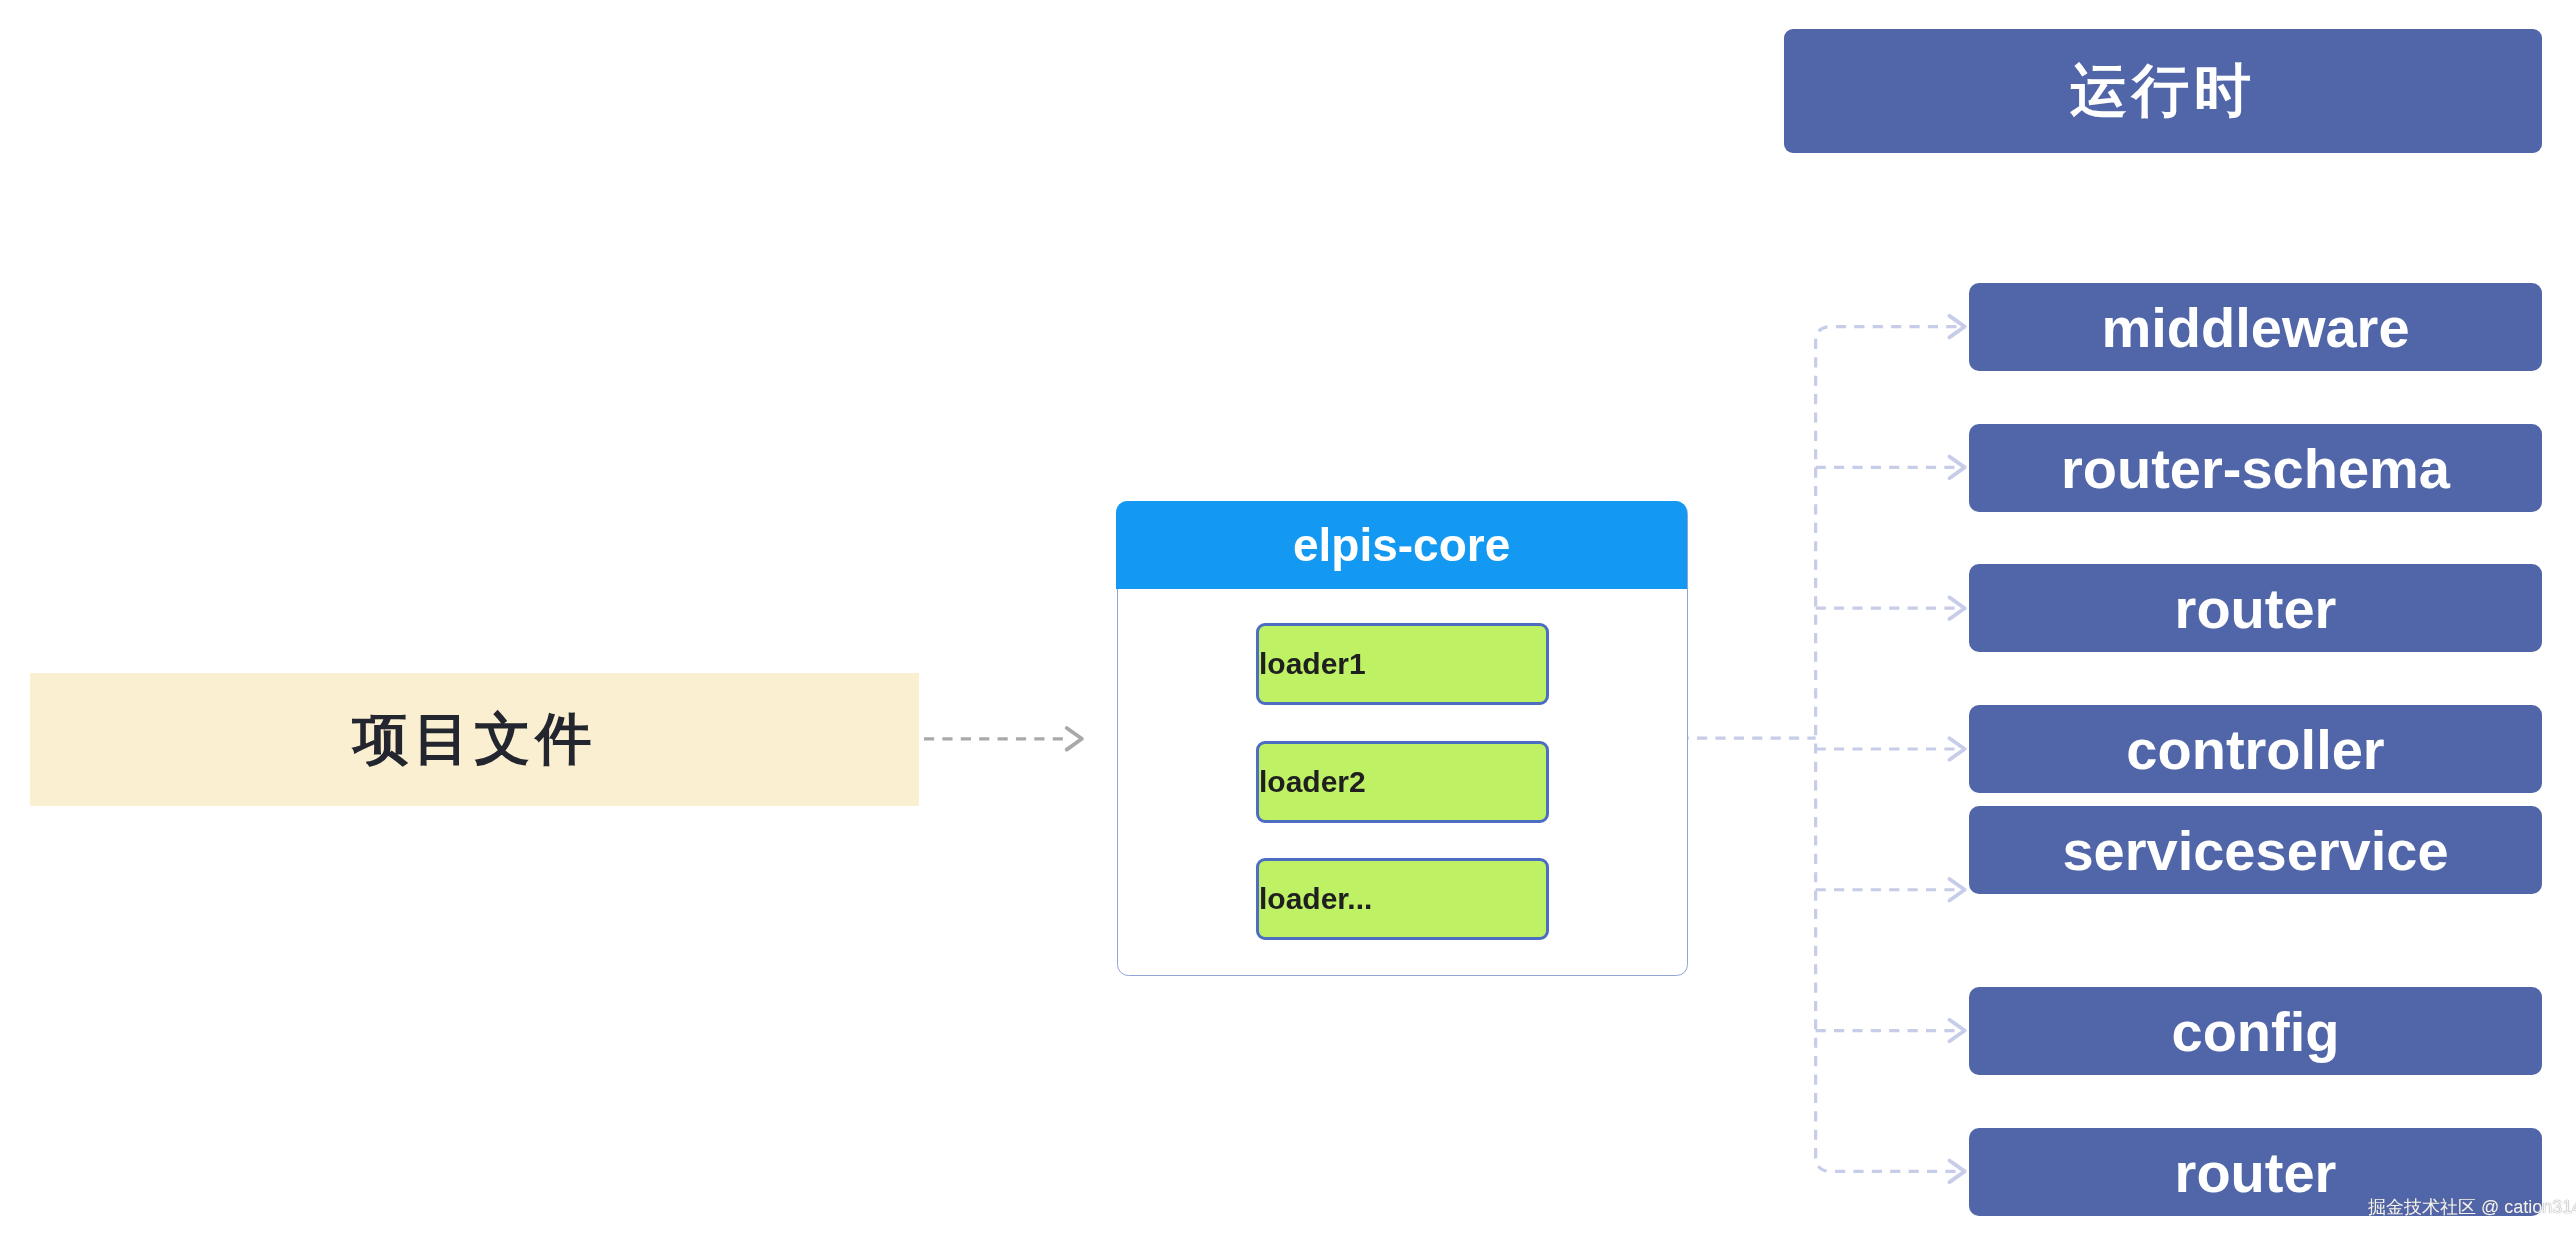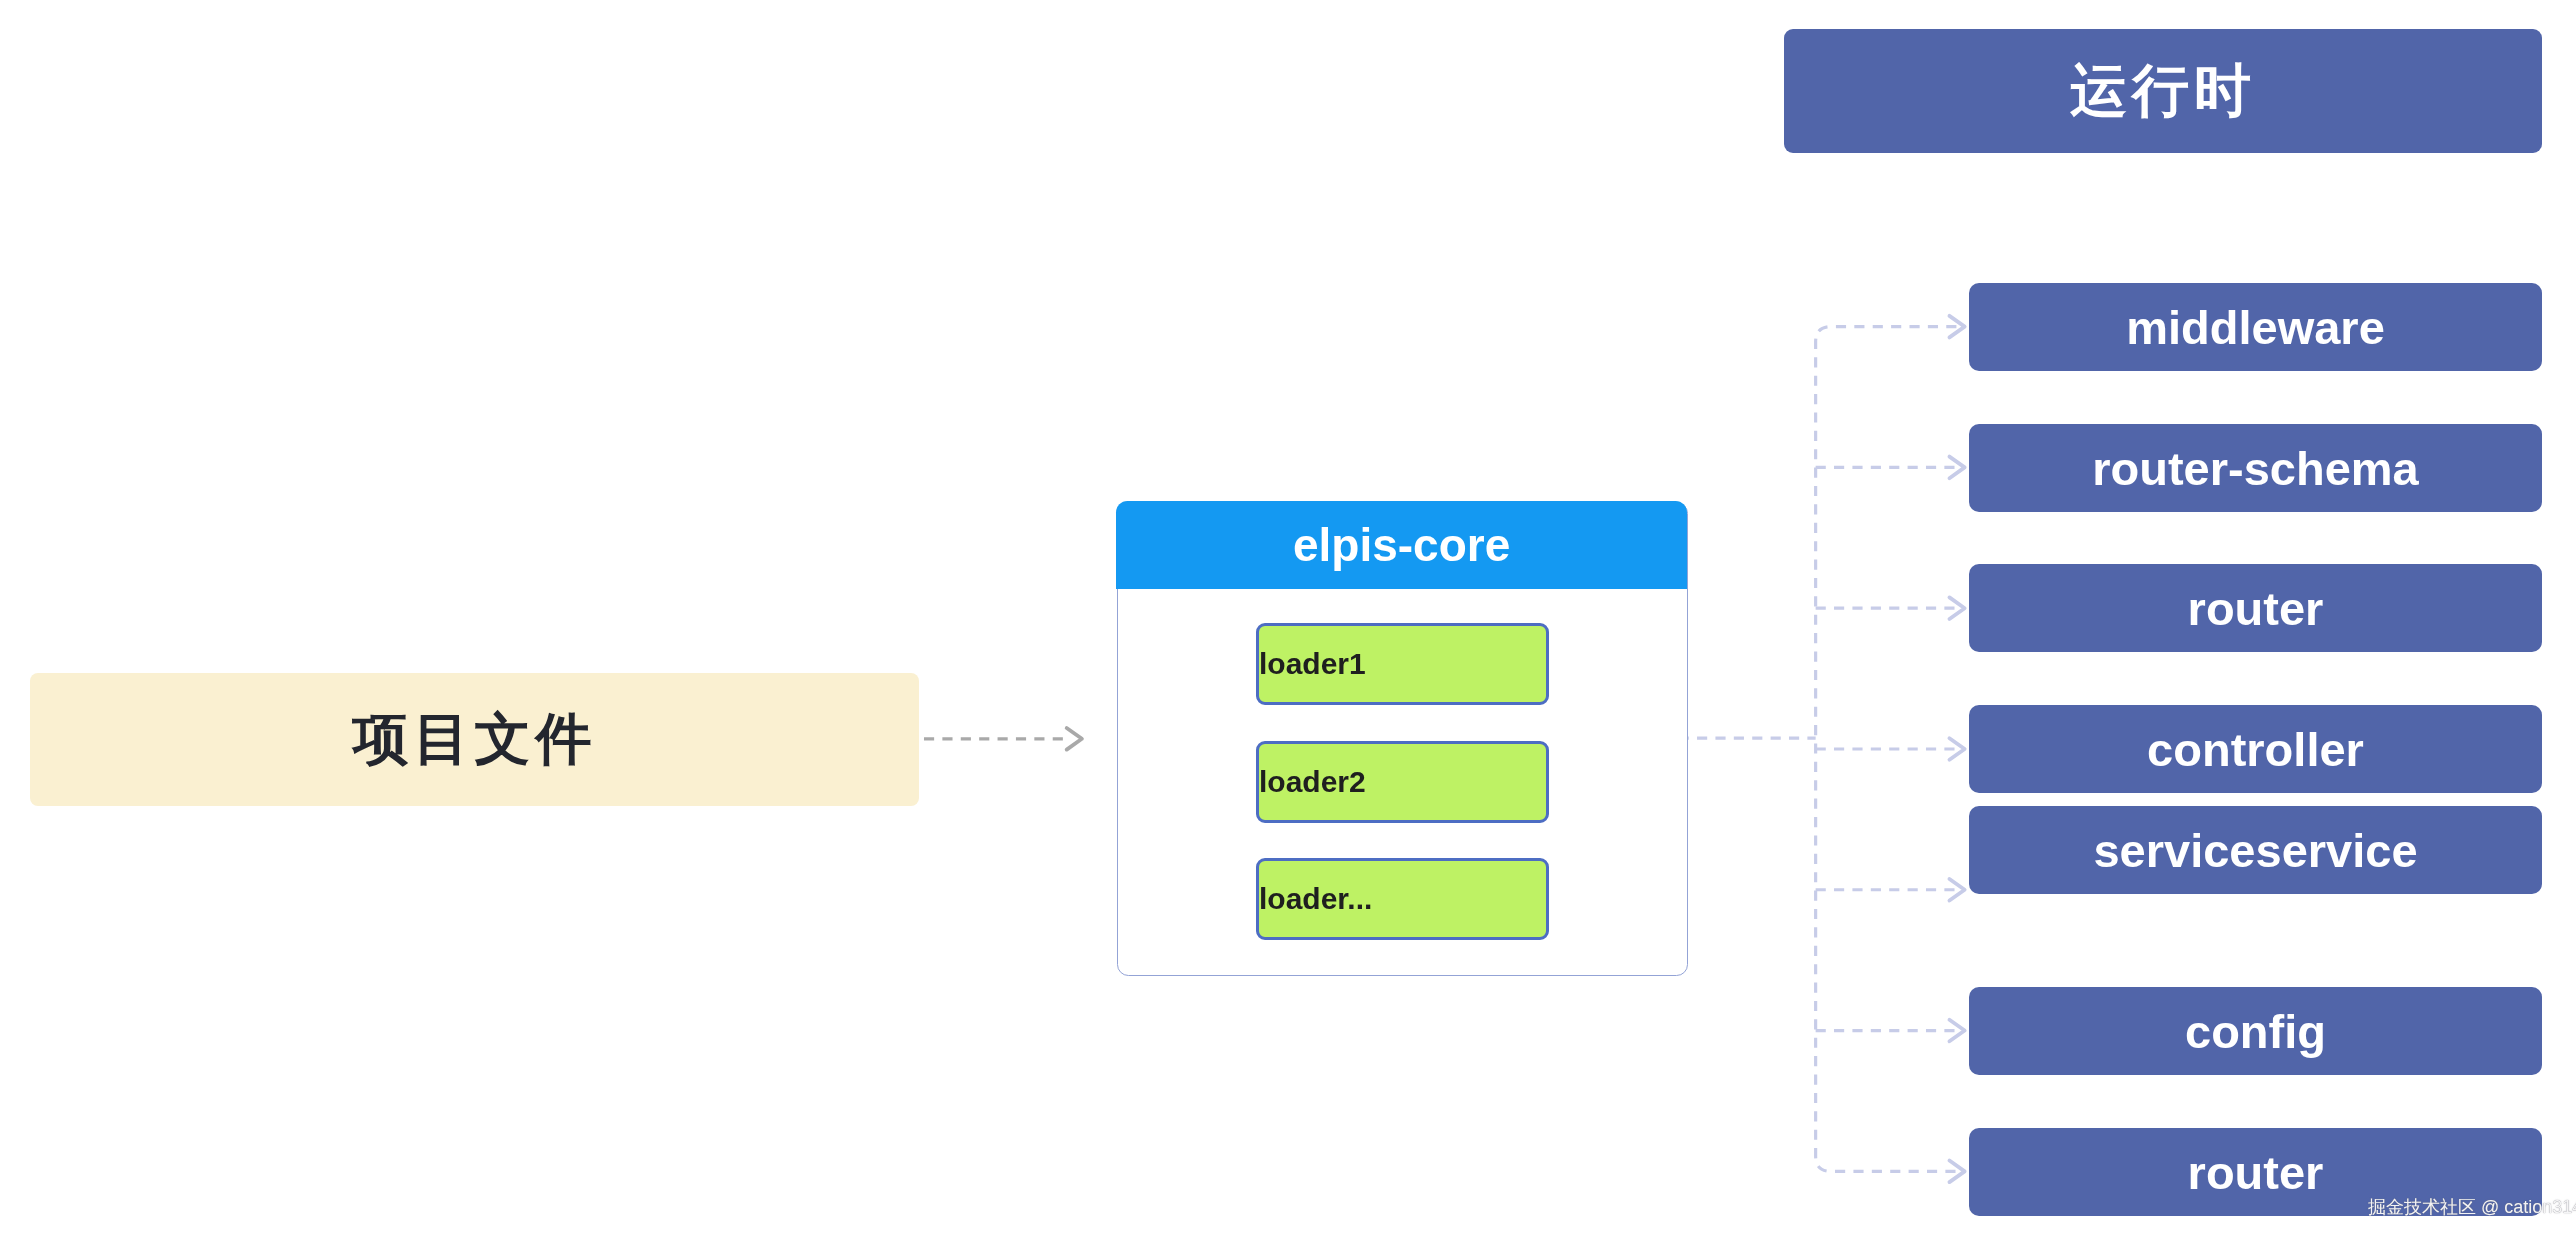--- a/index.html
+++ b/index.html
@@ -34,21 +34,21 @@
   .head.gray{stroke:var(--connector-gray);}
 
   .runtime-title{
     position:absolute;left:1784px;top:29px;width:758px;height:124px;
     background:var(--module-fill);border-radius:9px;
     display:flex;align-items:center;justify-content:center;
     color:var(--module-text);font-size:57px;letter-spacing:5px;
   }
   .project-box{
     position:absolute;left:30px;top:673px;width:889px;height:133px;
-    background:var(--project-fill);border-radius:8px;
+    background:var(--project-fill);border-radius:1px;
     display:flex;align-items:center;justify-content:center;
     color:var(--project-text);font-size:56px;letter-spacing:5px;
   }
   .core-box{
     position:absolute;left:1089px;top:502px;width:571px;height:474px;
     background:#ffffff;border:1.9px solid var(--core-border);border-radius:11.4px;
     box-sizing:border-box;
     margin-left:28px;
   }
   .core-header{
@@ -65,21 +65,21 @@
     color:var(--loader-text);font-size:30px;
   }
   .loader.l0{top:120px;}
   .loader.l1{top:238px;}
   .loader.l2{top:355px;}
 
   .module-box{
     position:absolute;left:1969px;width:573px;height:88px;
     background:var(--module-fill);border-radius:10px;
     display:flex;align-items:center;justify-content:center;
-    color:var(--module-text);font-size:47px;
+    color:var(--module-text);font-size:56px;
   }
   .module-box.m0{top:283px;}
   .module-box.m1{top:424px;}
   .module-box.m2{top:564px;}
   .module-box.m3{top:705px;}
   .module-box.m4{top:806px;}
   .module-box.m5{top:987px;}
   .module-box.m6{top:1128px;}
 
   .watermark{

